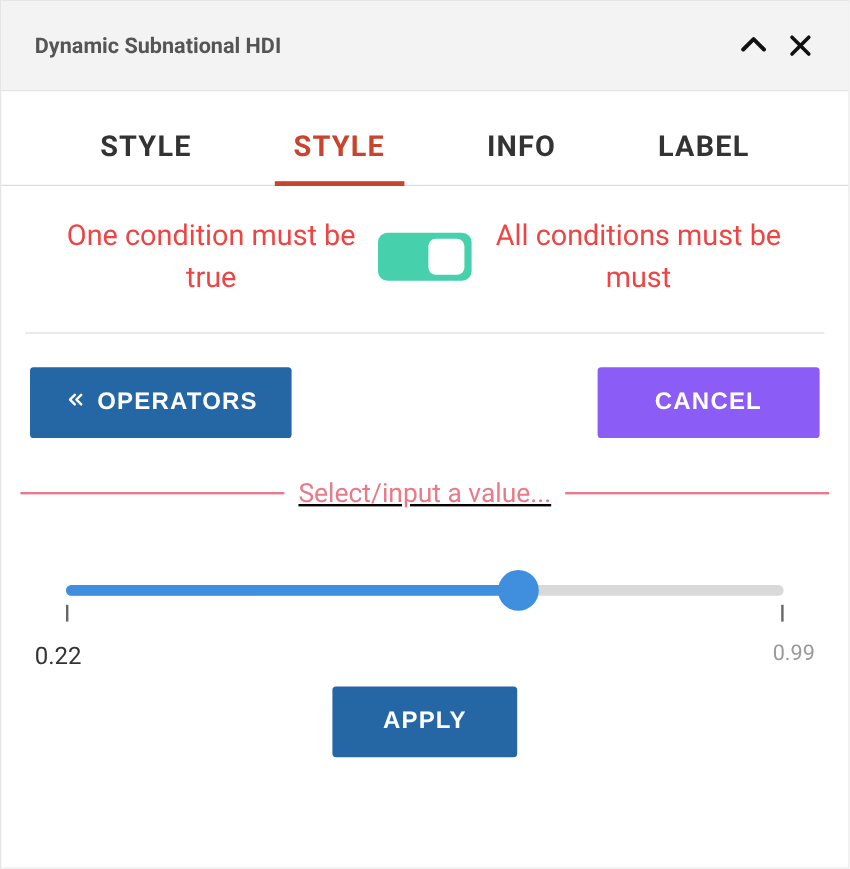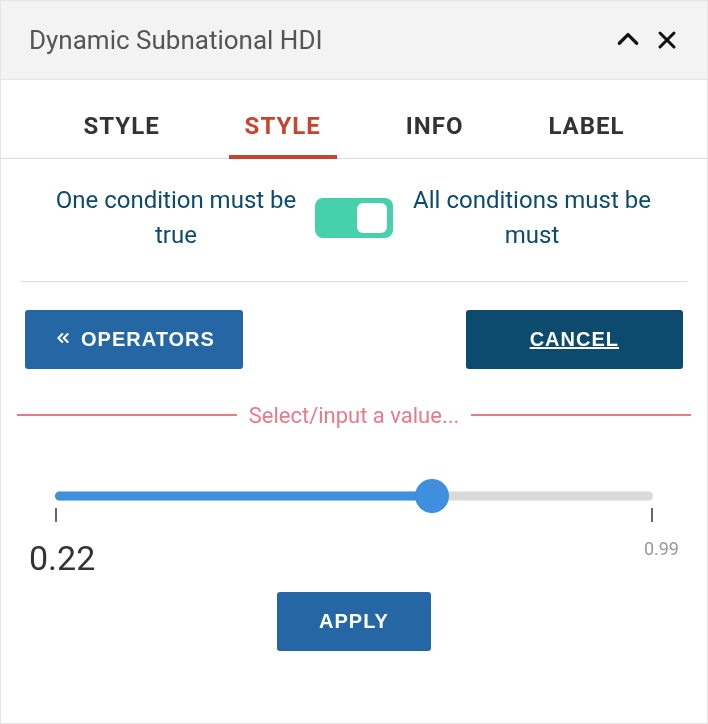--- a/index.html
+++ b/index.html
@@ -20,23 +20,23 @@
     }
     .header {
       background: #f3f3f3;
       padding: 24px 28px;
       display: flex;
       align-items: center;
       justify-content: space-between;
       border-bottom: 1px solid #e5e5e5;
     }
     .header-title {
-      font-size: 26px;
+      font-size: 18px;
       color: #555;
-      font-weight: 400;
+      font-weight: 700;
     }
     .header-icons {
       display: flex;
       gap: 14px;
       align-items: center;
     }
     .icon-btn {
       cursor: pointer;
       display: flex;
       align-items: center;
@@ -74,21 +74,21 @@
       display: flex;
       align-items: center;
       justify-content: space-between;
       padding: 24px 20px 28px 20px;
       border-bottom: 1px solid #ddd;
       gap: 4px;
       margin: 0 20px;
     }
     .cond-text {
       font-size: 24px;
-      color: #0c4a6e;
+      color: #ef4444;
       text-align: center;
       line-height: 1.45;
       flex: 1;
     }
     .toggle {
       width: 78px;
       height: 40px;
       background: #46d1ac;
       border-radius: 8px;
       position: relative;
@@ -119,33 +119,33 @@
       border-radius: 3px;
       cursor: pointer;
       display: flex;
       align-items: center;
       gap: 8px;
     }
     .btn-operators {
       background: #2567a5;
     }
     .btn-cancel {
-      background: #0c4a6e;
-      padding: 18px 64px;
-      text-decoration: underline;
+      background: #8b5cf6;
+      padding: 18px 48px;
     }
     .btn-apply {
       background: #2567a5;
       padding: 18px 42px;
     }
     .divider-row {
       display: flex;
       align-items: center;
       padding: 0 16px;
       gap: 12px;
+      text-decoration: underline;
     }
     .divider-line {
       flex: 1;
       height: 1.5px;
       background: #e87a8a;
     }
     .divider-text {
       font-size: 22px;
       color: #e87a8a;
       font-weight: 400;
@@ -198,21 +198,21 @@
     }
     .slider-tick-left { left: 0; }
     .slider-tick-right { right: 0; }
     .slider-values {
       display: flex;
       justify-content: space-between;
       margin-top: 22px;
       padding: 0 0px;
     }
     .slider-min {
-      font-size: 34px;
+      font-size: 20px;
       color: #333;
     }
     .slider-max {
       font-size: 18px;
       color: #999;
     }
     .apply-row {
       display: flex;
       justify-content: center;
       margin-top: -4px;

